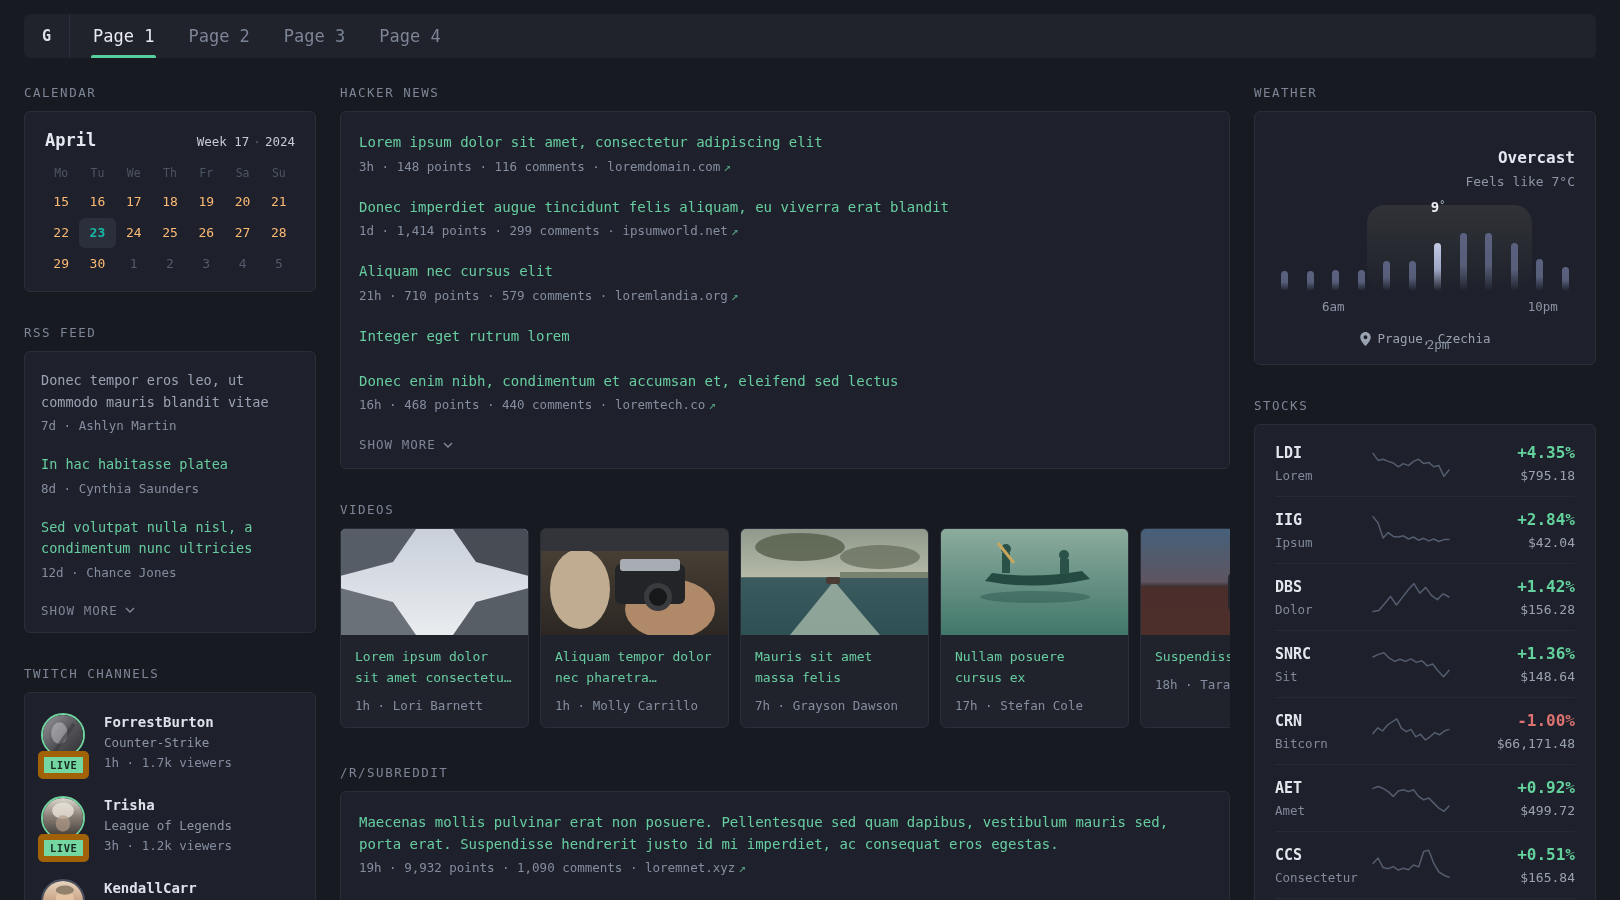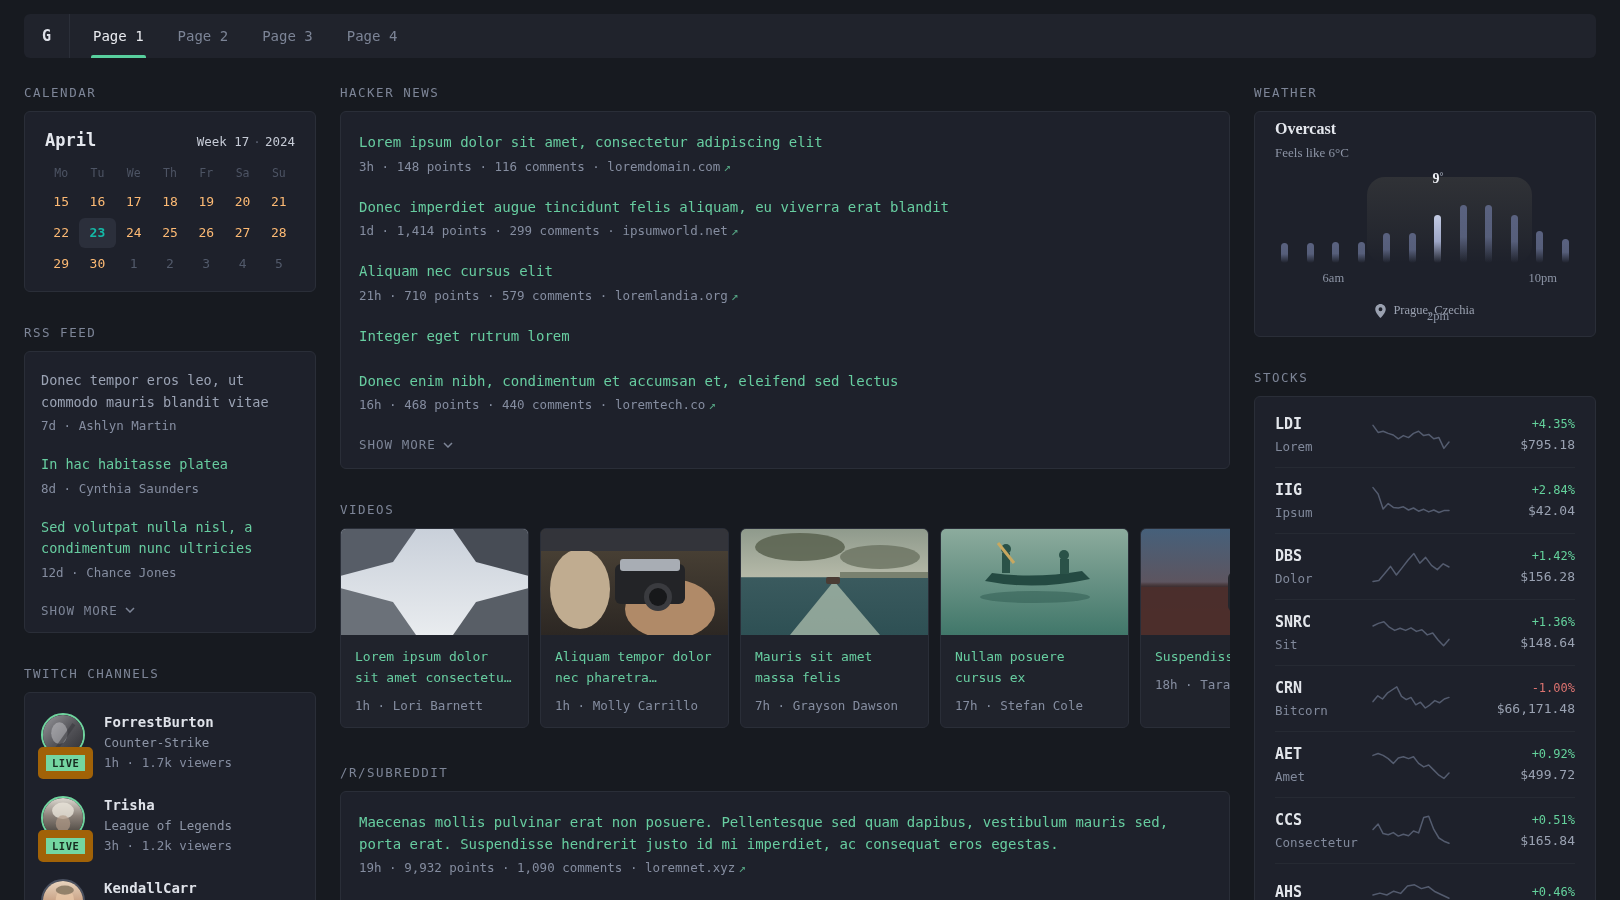--- a/index.html
+++ b/index.html
@@ -16,21 +16,21 @@
     border-radius:6px; display:flex; align-items:stretch;
   }
   .logo {
     width:46px; display:flex; align-items:center; justify-content:center;
     color:#dde0e8; font-weight:bold; font-size:15px;
     border-right:1px solid #2b2f39; cursor:pointer;
   }
   .tabs { display:flex; margin-left:6px; }
   .tab {
     position:relative; display:flex; align-items:center; padding:0 17px;
-    color:#7c8496; font-size:14px; cursor:pointer; text-decoration:none;
+    color:#7c8496; font-size:17px; cursor:pointer; text-decoration:none;
   }
   .tab.active { color:#e8eaef; }
   .tab.active::after {
     content:""; position:absolute; left:15px; right:15px; bottom:0;
     height:3px; background:#58d09e; border-radius:2px 2px 0 0;
   }
   
   .page { display:grid; grid-template-columns:292px 1fr 342px; gap:0 24px; padding:27px 24px 0; }
   .widget + .widget { margin-top:33px; }
   .sec-title {
@@ -67,42 +67,42 @@
   .twitch-card { padding:20px 16px 10px; }
   .tw-row { display:flex; gap:17px; margin-bottom:26px; cursor:pointer; }
   .avatar-wrap { position:relative; width:46px; flex:none; }
   .avatar {
     width:44px; height:44px; border-radius:50%; border:2px solid #4a5160; display:block;
   }
   .tw-row.live .avatar { border-color:#6fd49e; }
   .live-badge {
     position:absolute; left:-3px; bottom:-9px; background:#74d6a1; color:#17291f;
     font-size:10.5px; font-weight:bold; padding:2px 6px; border-radius:5px;
-    border:8px solid #a16207; letter-spacing:0.5px;text-align:center;
+    border:6px solid #a16207; letter-spacing:0.5px;text-align:center;
   }
   .tw-name { color:#dfe2e9; font-size:14px; font-weight:bold; margin:1px 0 5px; }
   .tw-game { color:#8d95a6; font-size:12.5px; margin-bottom:4px; }
   
   .hn-card { padding:20px 18px 16px; }
   .hn-item { margin-bottom:23px; }
   .hn-item .title { color:#67cda0; font-size:14px; line-height:1.55; cursor:pointer; }
   .domain { color:#858da0; cursor:pointer; }
   .ext { color:#55a584; padding-left:3px; }
   
   .videos-row { display:flex; gap:11px; overflow:hidden; }
   .video-card {
     width:189px; flex:none; background:#20232c; border:1px solid #2a2e38;
     border-radius:6px; overflow:hidden; cursor:pointer;
   }
   .video-card svg.thumb { display:block; width:100%; height:106px; }
   .video-body { padding:12px 14px 14px; }
   .video-title { color:#67cda0; font-size:13px; line-height:1.6; }
   .video-meta { color:#858da0; font-size:12.5px; margin-top:9px; }
   
-  .weather-card { padding:8px 20px 18px; text-align:left;font-family:Liberation Serif, serif; }
+  .weather-card { padding:36px 20px 18px; text-align:right; }
   .w-cond { color:#e4e7ed; font-size:16px; font-weight:bold; }
   .w-feels { color:#8d95a6; font-size:13px; margin-top:7px; }
   .w-chart { position:relative; height:88px; margin:16px 6px 0; }
   .w-daylight {
     position:absolute; left:30%; width:57%; top:0; bottom:2px;
     border-radius:18px;
     background:linear-gradient(180deg, rgba(228,220,170,0.09), rgba(228,220,170,0.03) 70%, rgba(228,220,170,0));
   }
   .w-bars {
     position:absolute; left:0; right:0; bottom:2px; height:58px;
@@ -129,21 +129,21 @@
   
   .stocks-card { padding:5px 20px; }
   .stock-row { display:flex; align-items:center; padding:13px 0; cursor:pointer; }
   .stock-row + .stock-row { border-top:1px solid #262a33; }
   .stock-left { width:96px; flex:none; }
   .stock-sym { color:#e3e6eb; font-size:15px; font-weight:bold; margin-bottom:6px; }
   .stock-name { color:#81899b; font-size:12.5px; }
   .stock-spark { flex:none; }
   .stock-spark polyline { fill:none; stroke:#545c6f; stroke-width:1.5; stroke-linejoin:round; stroke-linecap:round; }
   .stock-right { flex:1; text-align:right; }
-  .stock-chg { font-size:12px; font-weight:normal; margin-bottom:6px; }
+  .stock-chg { font-size:16px; font-weight:bold; margin-bottom:6px; }
   .stock-row.up .stock-chg { color:#64d29c; }
   .stock-row.down .stock-chg { color:#dd7370; }
   .stock-price { color:#9aa2b2; font-size:13px; }
 </style>
 </head>
 <body>
 
 <nav class="topnav">
   <div class="logo">G</div>
   <div class="tabs">
@@ -456,21 +456,21 @@
       </div>
     </section>
   </main>
 
   <aside>
 
     <section class="widget">
       <div class="sec-title">WEATHER</div>
       <div class="card weather-card">
         <div class="w-cond">Overcast</div>
-        <div class="w-feels">Feels like 6°C</div>
+        <div class="w-feels">Feels like 7°C</div>
         <div class="w-chart">
           <div class="w-daylight"></div>
           <div class="w-bars">
               <div class="wbar" style="height: 20px;"></div>
               <div class="wbar" style="height: 20px;"></div>
               <div class="wbar" style="height: 21px;"></div>
               <div class="wbar" style="height: 21px;"></div>
               <div class="wbar" style="height: 30px;"></div>
               <div class="wbar" style="height: 30px;"></div>
               <div class="wbar current" style="height: 48px;"></div>

